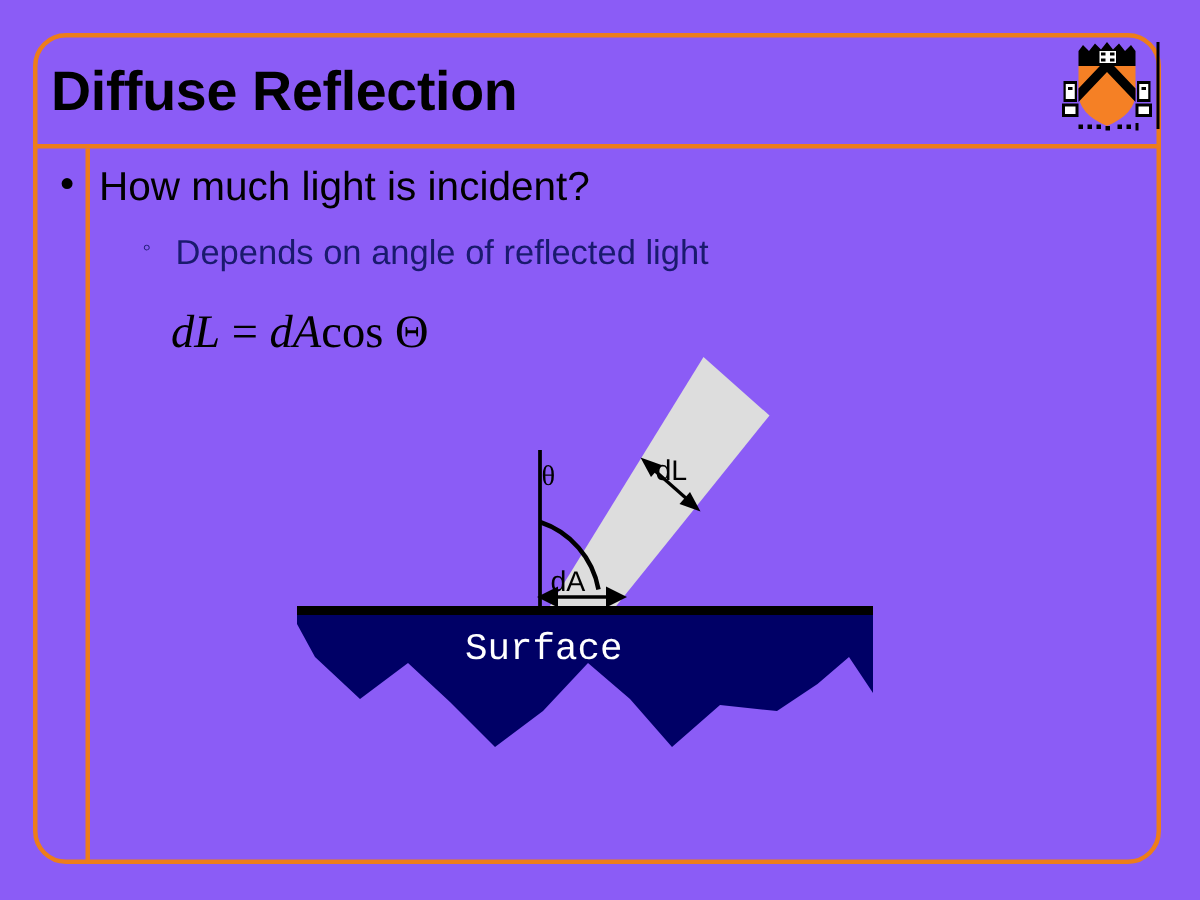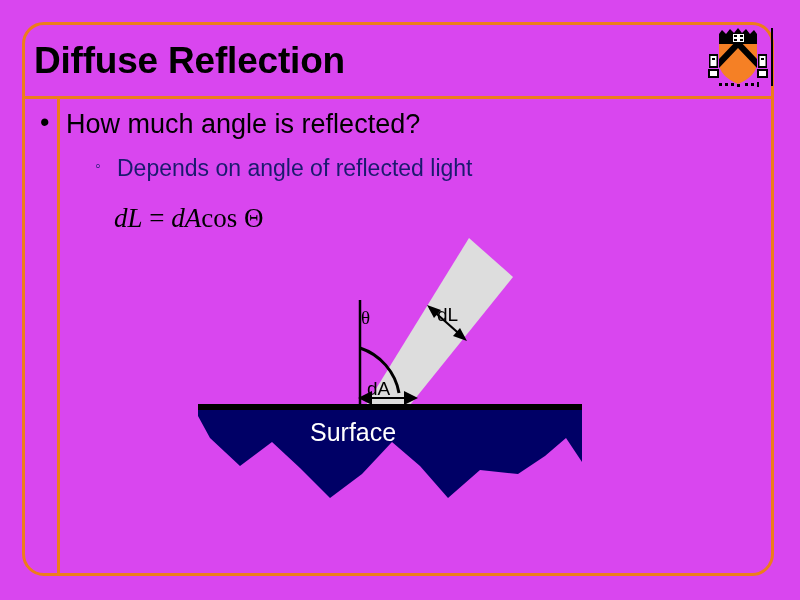--- a/index.html
+++ b/index.html
@@ -4,21 +4,21 @@
 <style>
   html, body {
     margin: 0;
     padding: 0;
     background: #ffffff;
   }
   #slide {
     position: relative;
     width: 800px;
     height: 600px;
-    background: #d946ef;
+    background: #8b5cf6;
     overflow: hidden;
     font-family: "Liberation Sans", sans-serif;
   }
 
   
   .outer-frame {
     position: absolute;
     left: 22px;
     top: 22px;
     width: 752px;
@@ -101,21 +101,21 @@
     line-height: 1.35;
     color: #1A1A6E;
   }
 
   
   .equation {
     position: absolute;
     left: 114px;
     top: 203px;
     font-family: "Liberation Serif", serif;
-    font-size: 27px;
+    font-size: 31px;
     color: #000000;
     white-space: nowrap;
   }
   .equation .ital { font-style: italic; }
   .equation .rom  { font-style: normal; }
 
   
   .diagram {
     position: absolute;
     left: 180px;
@@ -123,20 +123,21 @@
     width: 430px;
     height: 290px;
   }
   .surf-label {
     position: absolute;
     left: 310px;
     top: 418px;
     color: #ffffff;
     font-size: 25px;
     white-space: nowrap;
+    font-family: Liberation Mono, monospace;
   }
   .lbl {
     position: absolute;
     color: #000000;
     font-size: 19px;
     white-space: nowrap;
   }
   .lbl-dL { left: 437px; top: 304px; }
   .lbl-dA { left: 367px; top: 378px; }
   .lbl-theta {
@@ -190,21 +191,21 @@
         <rect x="46" y="55" width="3" height="3"></rect>
         <rect x="52" y="54" width="2" height="5"></rect>
       </g>
 
       <rect x="66" y="0" width="2" height="58" fill="#000000"></rect>
     </svg>
   </div>
 
   <div class="bullet-l1">
     <span class="marker">•</span>
-    <span>How much angle is reflected?</span>
+    <span>How much light is incident?</span>
   </div>
 
   <div class="bullet-l2">
     <span class="marker">◦</span>
     <span>Depends on angle of reflected light</span>
   </div>
 
   <div class="equation">
     <span class="ital">dL</span><span class="rom">&nbsp;</span><span class="rom">=</span><span class="rom">&nbsp;</span><span class="ital">dA</span><span class="rom">cos</span><span class="rom">&nbsp;</span><span class="rom">Θ</span>
   </div>

